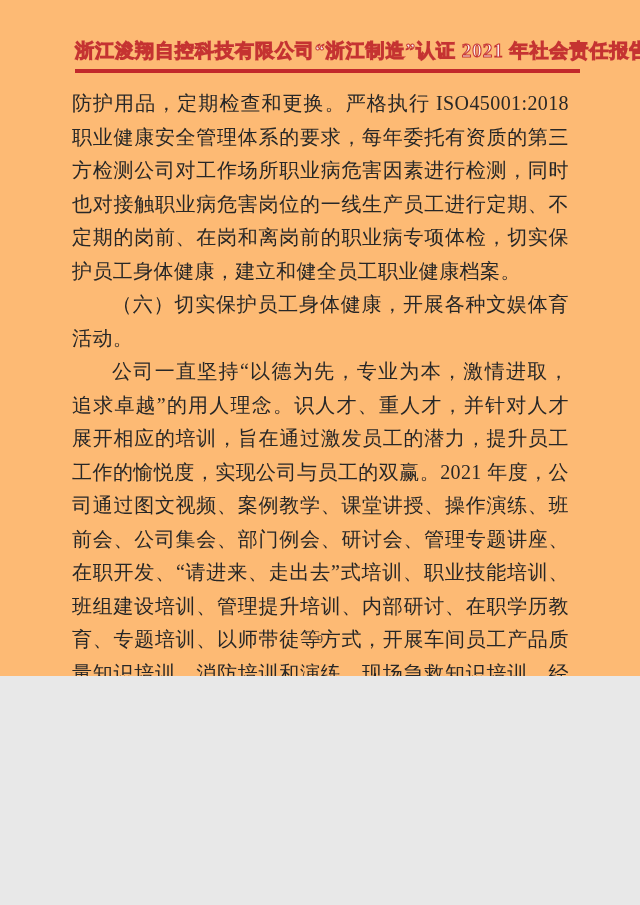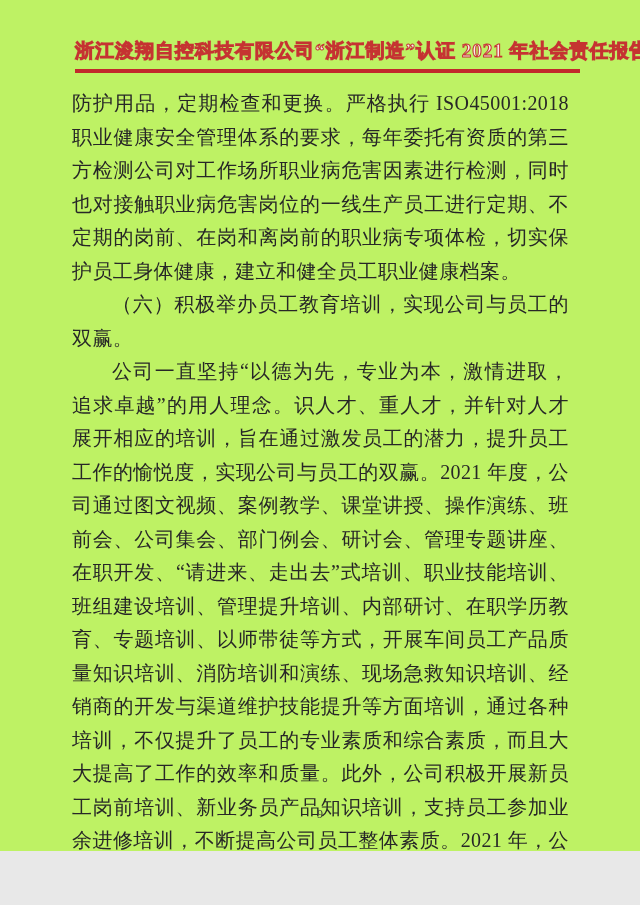--- a/index.html
+++ b/index.html
@@ -1,21 +1,21 @@
 <!DOCTYPE html>
 <html><head>
 <meta charset="utf-8">
 <style>
   html, body { margin: 0; padding: 0; background: #e8e8e8; }
   .page {
     position: relative;
     width: 640px;
-    height: 851px;
+    height: 676px;
     margin: 0 auto;
-    background: #bef264;
+    background: #fdba74;
     font-family: "Liberation Serif", "DejaVu Serif", serif;
     overflow: hidden;
   }
   
   .header {
     position: absolute;
     left: 75px;
     right: 60px;
     top: 38px;
   }
@@ -75,19 +75,19 @@
   <div class="header">
     <div class="header-row">
       <span class="outline-text">浙江浚翔自控科技有限公司</span>
       <span class="outline-text">“浙江制造”认证 2021 年社会责任报告</span>
     </div>
     <div class="header-rule"></div>
   </div>
 
   <div class="content">
     <p>防护用品，定期检查和更换。严格执行 ISO45001:2018 职业健康安全管理体系的要求，每年委托有资质的第三方检测公司对工作场所职业病危害因素进行检测，同时也对接触职业病危害岗位的一线生产员工进行定期、不定期的岗前、在岗和离岗前的职业病专项体检，切实保护员工身体健康，建立和健全员工职业健康档案。</p>
-    <p class="indent">（六）积极举办员工教育培训，实现公司与员工的双赢。</p>
+    <p class="indent">（六）切实保护员工身体健康，开展各种文娱体育活动。</p>
     <p class="indent">公司一直坚持“以德为先，专业为本，激情进取，追求卓越”的用人理念。识人才、重人才，并针对人才展开相应的培训，旨在通过激发员工的潜力，提升员工工作的愉悦度，实现公司与员工的双赢。2021 年度，公司通过图文视频、案例教学、课堂讲授、操作演练、班前会、公司集会、部门例会、研讨会、管理专题讲座、在职开发、“请进来、走出去”式培训、职业技能培训、班组建设培训、管理提升培训、内部研讨、在职学历教育、专题培训、以师带徒等方式，开展车间员工产品质量知识培训、消防培训和演练、现场急救知识培训、经销商的开发与渠道维护技能提升等方面培训，通过各种培训，不仅提升了员工的专业素质和综合素质，而且大大提高了工作的效率和质量。此外，公司积极开展新员工岗前培训、新业务员产品知识培训，支持员工参加业余进修培训，不断提高公司员工整体素质。2021 年，公司积极开展春游活动、生产标兵和优秀员工评选、篮球比赛、美丽厂区知识竞赛、单项型劳动竞赛、迎春年夜饭等活动丰富职工生活。公司通过宣传栏、公司官网、企业微信公众号等企业文化宣贯</p>
   </div>
 
   <div class="page-num">9</div>
 
 </div>
 
 </body></html>

